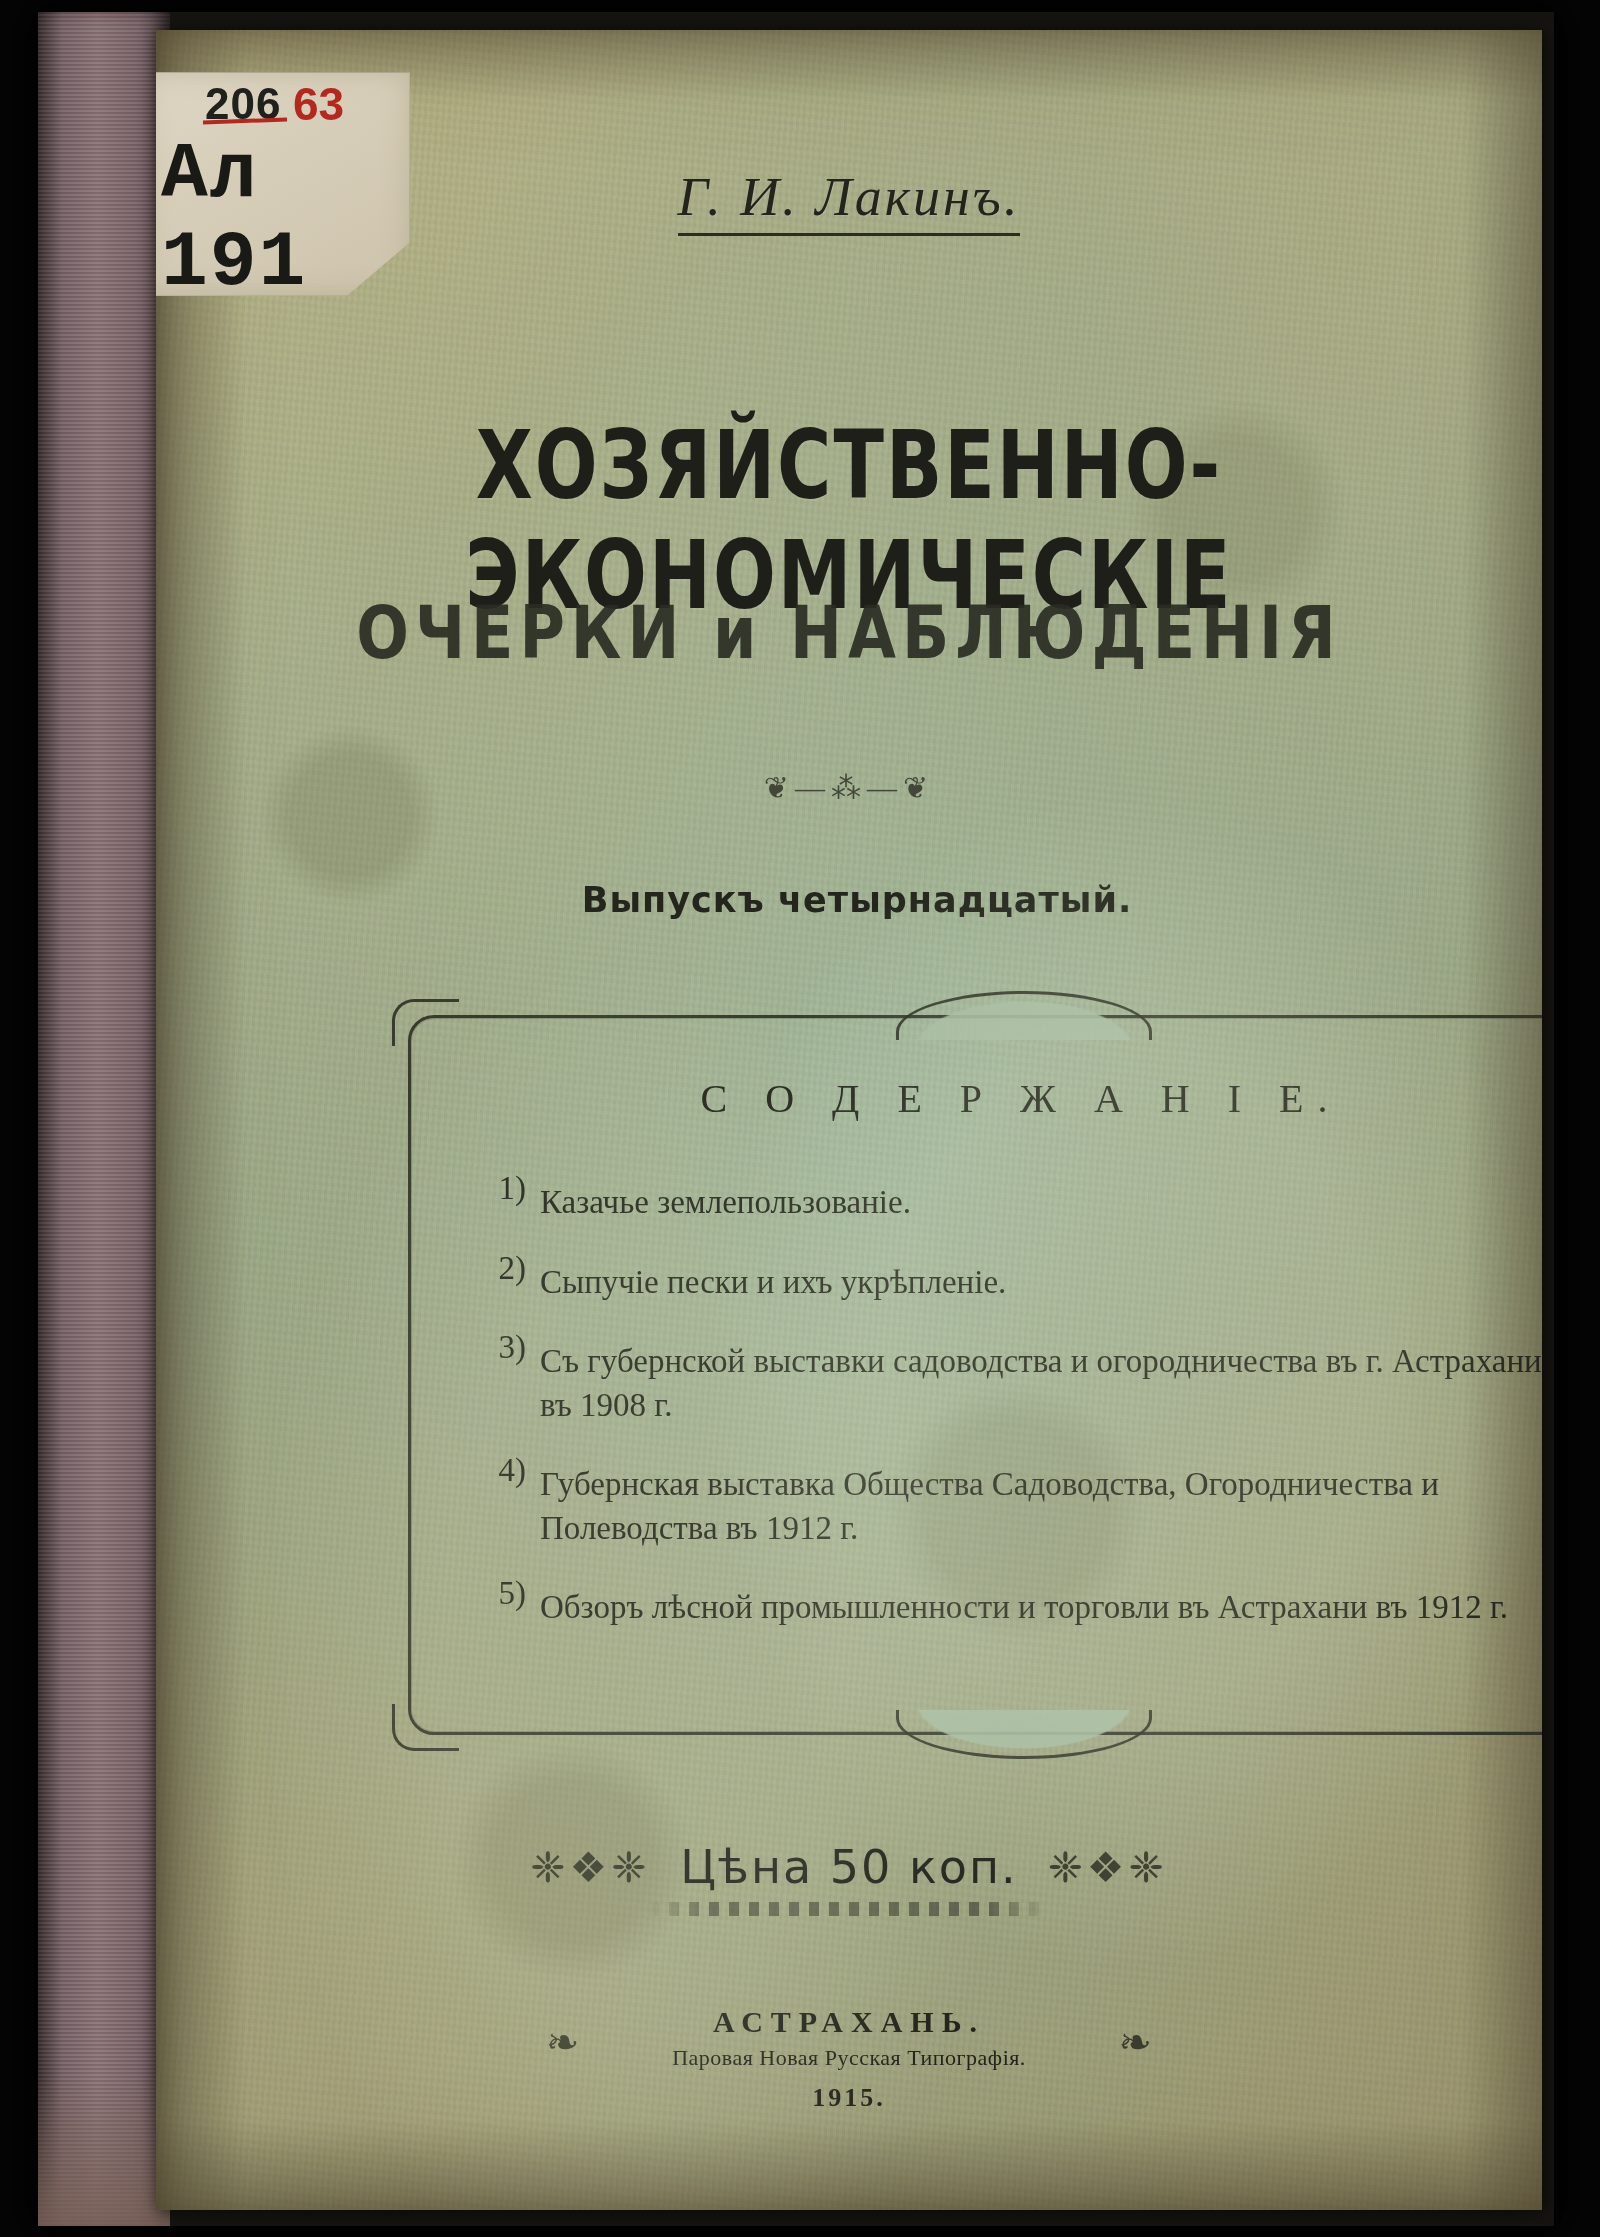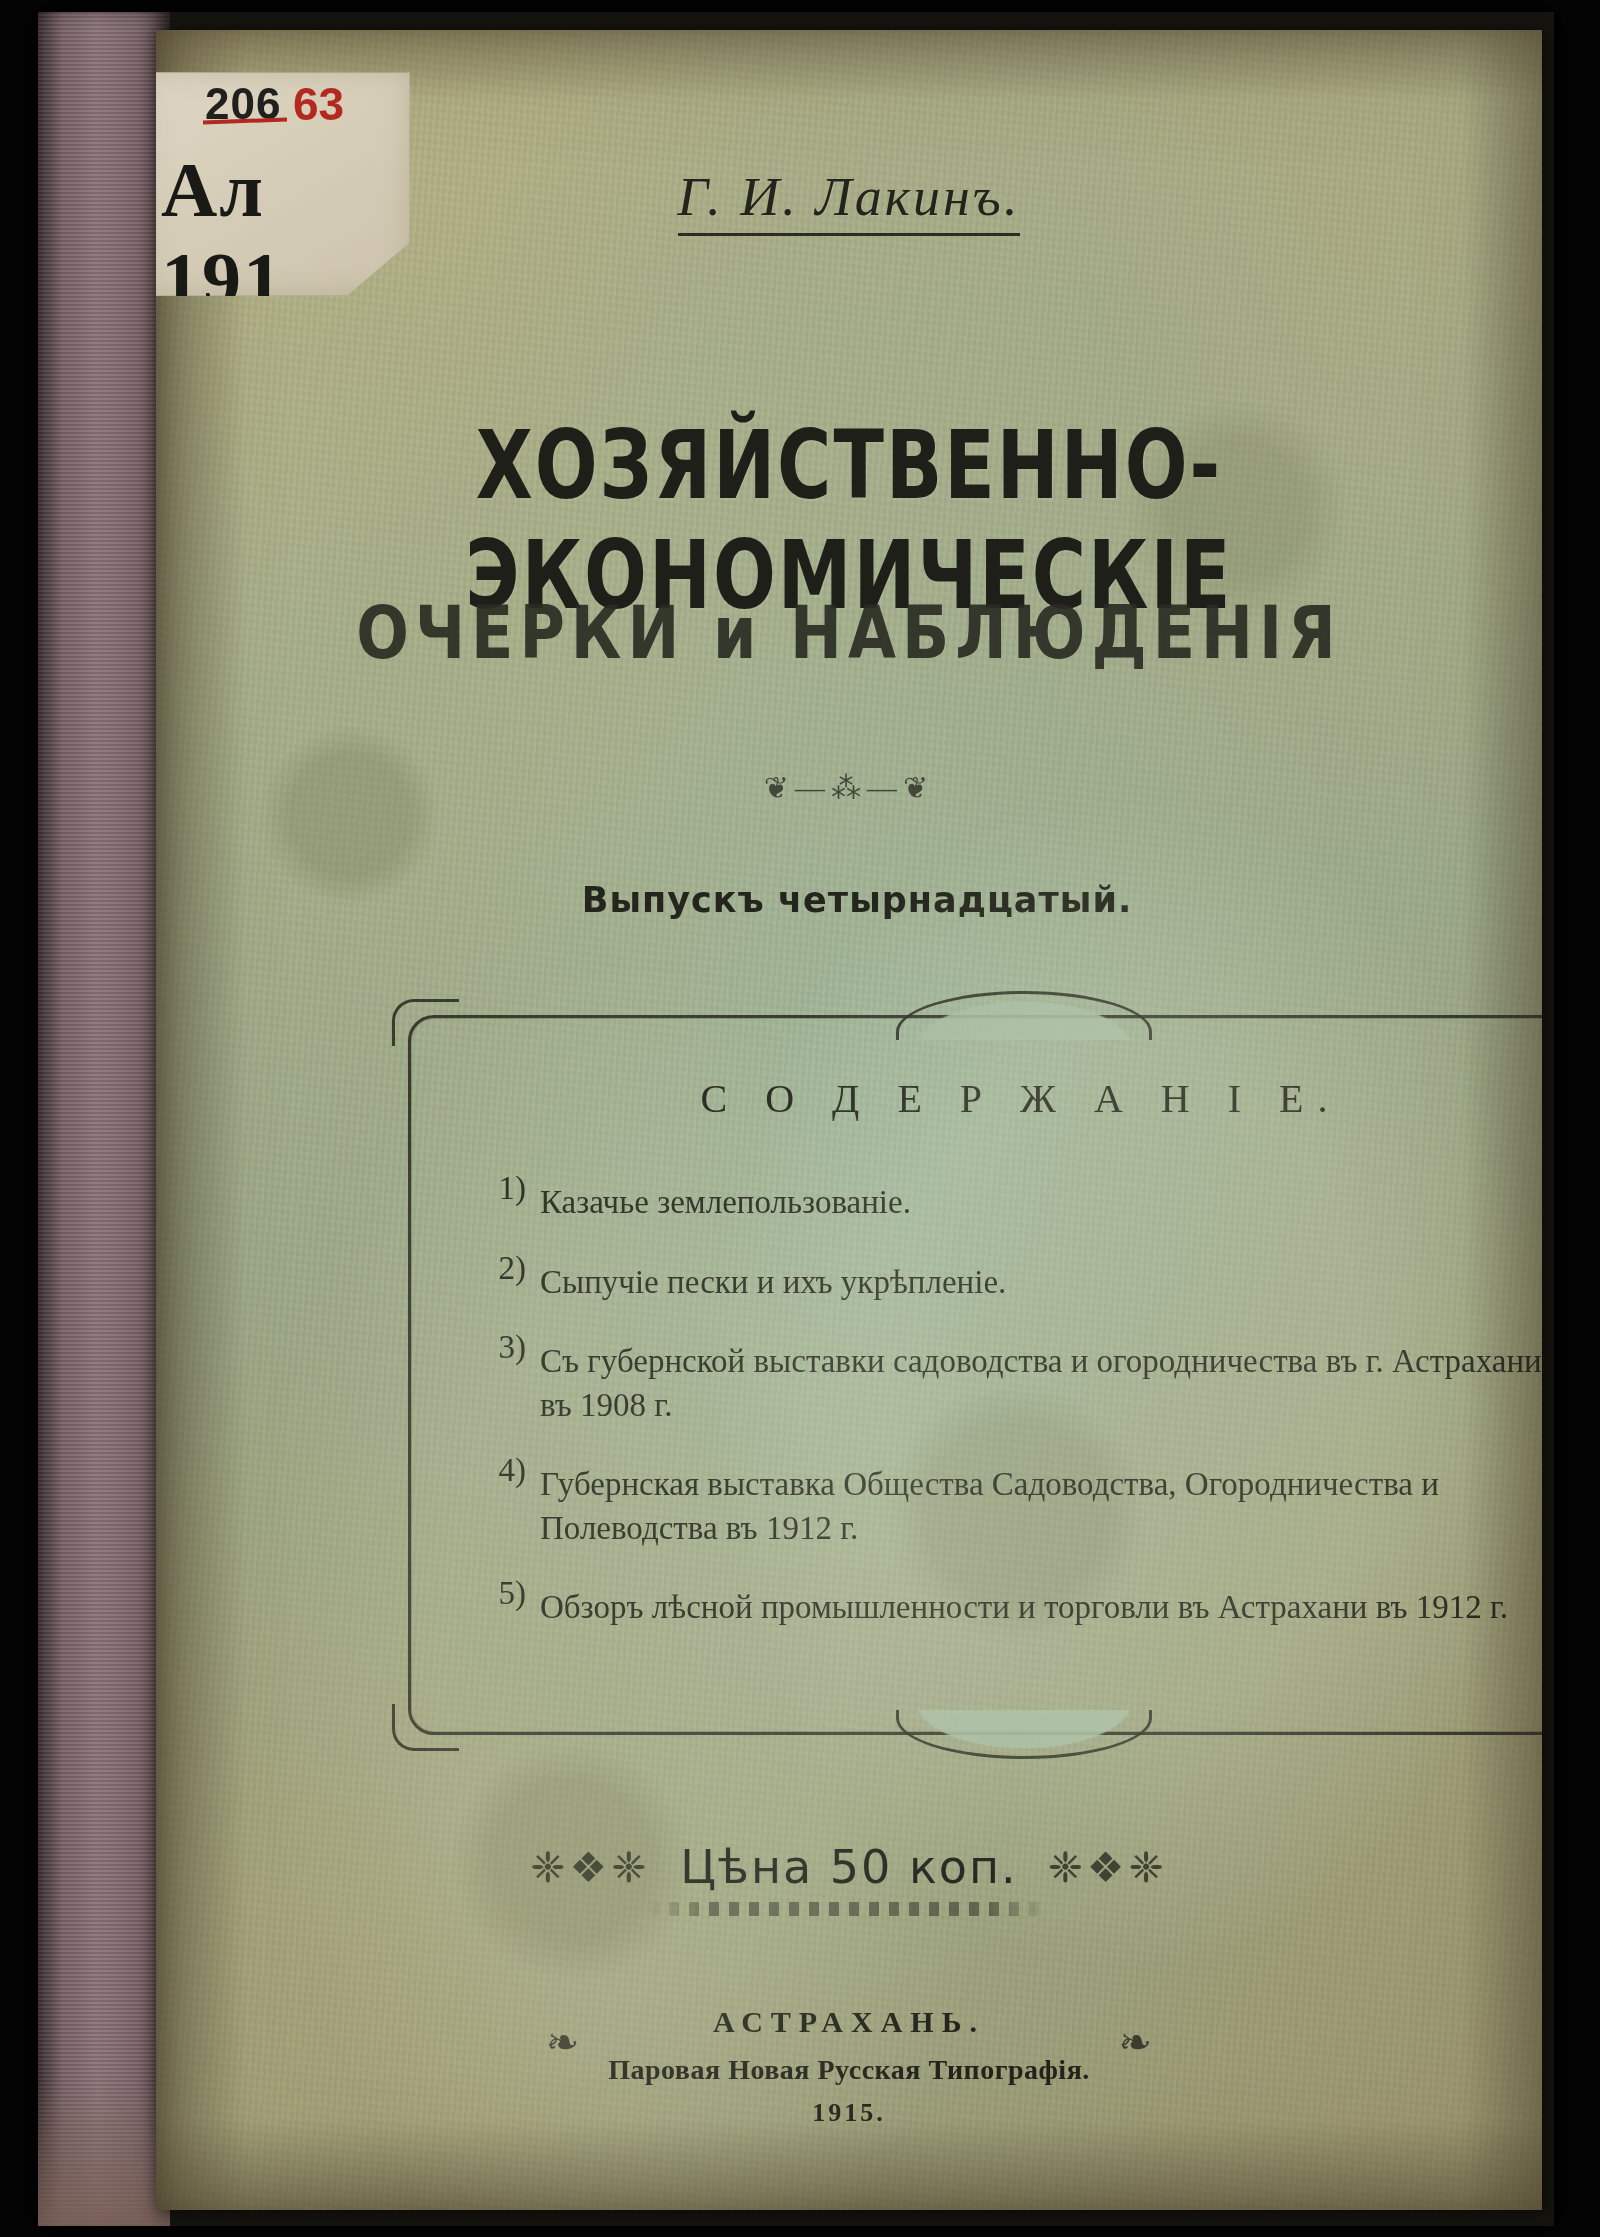--- a/index.html
+++ b/index.html
@@ -140,22 +140,22 @@
     left: 146px;
     top: 4px;
     font-family: "Liberation Sans", sans-serif;
     font-size: 46px;
     font-weight: 700;
     color: #b3281f;
   }
   #sticker .shelf-main {
     position: absolute;
     left: 14px;
-    top: 72px;
-    font-family: Liberation Serif, serif;
+    top: 58px;
+    font-family: Liberation Mono, monospace;
     font-size: 78px;
     font-weight: 700;
     color: #191915;
     letter-spacing: 2px;
   }
 
   
   #author {
     left: 0; right: 0;
     top: 136px;
@@ -348,24 +348,23 @@
     text-align: center;
     color: #22241b;
     font-family: "Liberation Serif", serif;
   }
   #imprint .city {
     font-size: 30px;
     letter-spacing: 8px;
     font-weight: 700;
   }
   #imprint .press {
-    font-size: 28px;
-    margin-top: 15px;
+    font-size: 22px;
+    margin-top: 6px;
     letter-spacing: .5px;
-    font-weight: bold;
   }
   #imprint .year {
     font-family: Liberation Serif, serif;
     font-size: 26px;
     font-weight: 700;
     letter-spacing: 3px;
     margin-top: 12px;
   }
   #imprint .flour-l, #imprint .flour-r {
     position: absolute;

